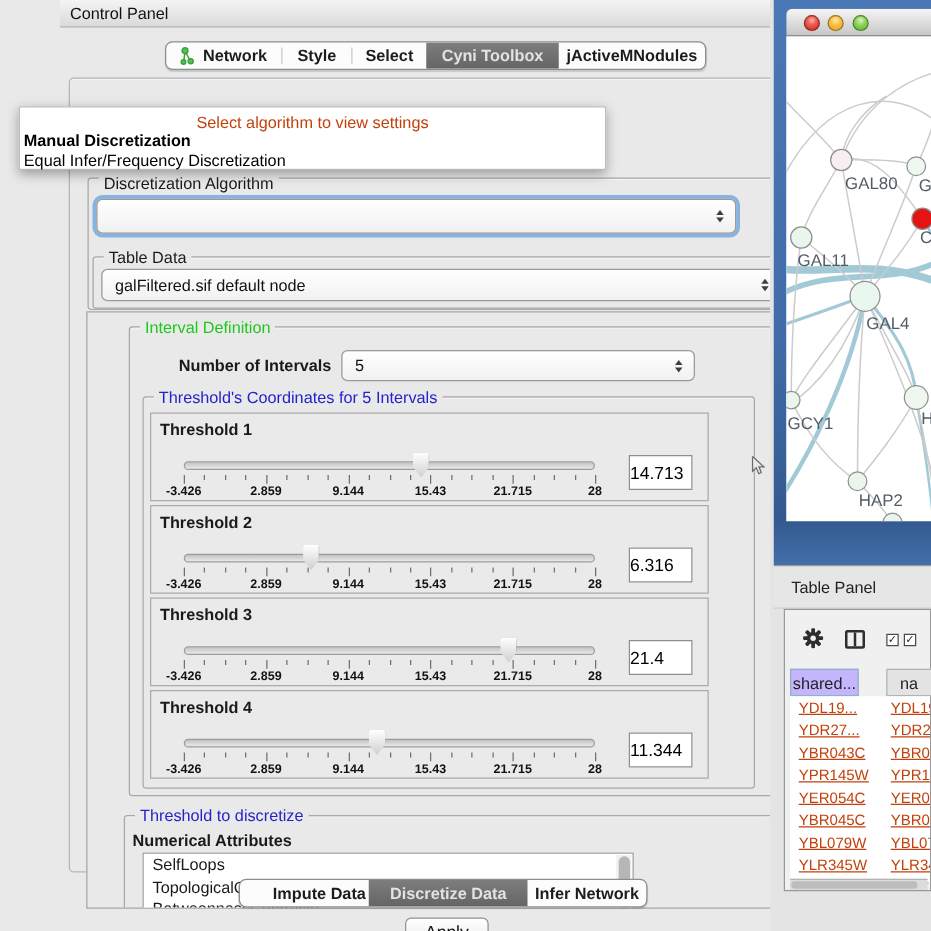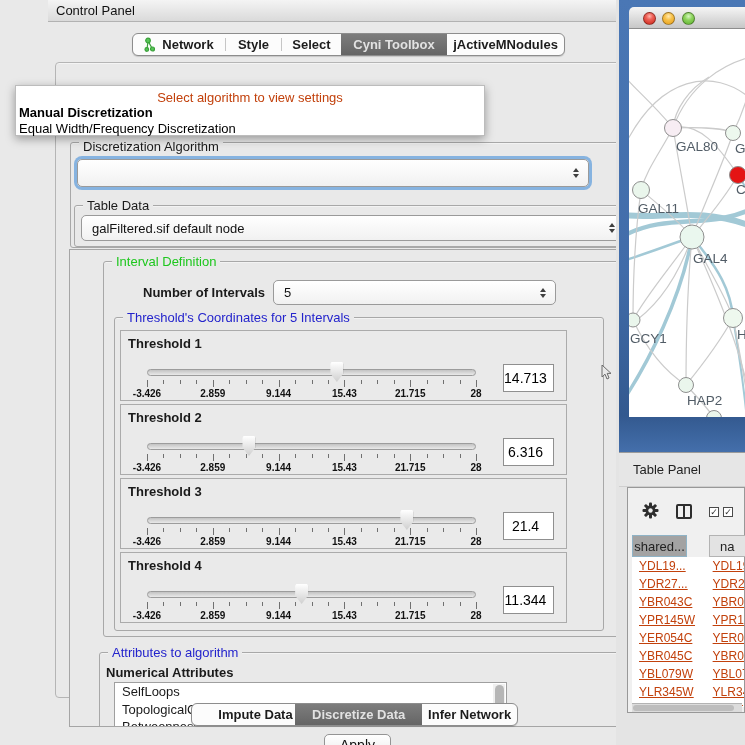--- a/index.html
+++ b/index.html
@@ -81,21 +81,21 @@
   .th-thumb { position:absolute; top:31px; width:13px; height:20px;
     background:linear-gradient(#ffffff,#cfcfcf);
     clip-path:polygon(8% 0,92% 0,100% 10%,100% 58%,50% 100%,0 58%,0 10%);
     filter:drop-shadow(0 0 1px #787878); }
   .th-ticks { position:absolute; left:0; top:49px; width:100%; height:8px; }
   .tick { position:absolute; top:0; width:1px; height:4px; background:#707070; }
   .tick.major { height:7px; }
   .th-labels { position:absolute; left:0; top:57px; width:100%; height:12px; }
   .tlab { position:absolute; transform:translateX(-50%); font-size:10px; font-weight:bold; color:#111; }
   .th-value { position:absolute; left:382px; top:33px; width:51px; height:28px;
-    border:1px solid #8f8f8f; background:#fff; text-align:center; padding-right:6px;
+    border:1px solid #8f8f8f; background:#fff; text-align:left; padding-right:6px;
     font:14px "Liberation Sans","DejaVu Sans",sans-serif; }
 
   #attr-group { left:29px; top:402px; width:534px; height:80px; }
   #attr-label { position:absolute; left:6px; top:12px; font-weight:bold; font-size:13px; }
   #attr-list { position:absolute; left:14px; top:29px; width:393px; height:49px;
     background:#fff; border:1px solid #9f9f9f; overflow:hidden; }
   .attr-item { padding:1px 0 1px 7px; font-size:13px; line-height:15.5px; }
   .list-vscroll { position:absolute; right:1px; top:1px; width:12px; height:45px; background:#f0f0f0; }
   .list-vscroll .thumb { position:absolute; left:1.5px; top:1px; width:9px; height:42px;
     background:#b6b6b6; border-radius:5px; }
@@ -125,21 +125,21 @@
   #tp-body { position:absolute; left:627px; top:487px; width:118px; height:226px;
     background:#f0f0f0; border:1px solid #989898; }
   .tp-toolbar-icon { position:absolute; }
   #col-icon { left:48px; top:16px; width:16px; height:15px; border:2px solid #2e2e2e; border-radius:2px; }
   #col-icon i { position:absolute; left:5px; top:0; width:2px; height:11px; background:#2e2e2e; display:block; }
   .cbx { position:absolute; top:19px; width:10px; height:10px; border:1px solid #4a4a4a; background:#fff;
     font-size:9px; line-height:9px; text-align:center; color:#333; font-family:"DejaVu Sans",sans-serif; }
   #cbx1 { left:81px; } #cbx2 { left:95px; }
   .tp-hcell { position:absolute; top:47px; height:22px; font-size:13px; line-height:21px;
     color:#222; overflow:hidden; white-space:nowrap; }
-  #hcell-1 { left:4px; width:55px; background:#a3a3a3; border:1px solid #8fb3c6; text-align:center; }
+  #hcell-1 { left:4px; width:55px; background:#c4b5fd; border:1px solid #8fb3c6; text-align:center; }
   #hcell-2 { left:81px; width:62px; background:#e3e3e3; border:1px solid #b3b3b3; padding-left:10px; }
   #tp-rows { position:absolute; left:4px; top:69px; width:112px; height:150px; background:#fff; overflow:hidden; }
   .tp-row { display:flex; height:18px; }
   .tp-cell { font-size:12px; line-height:18px; white-space:nowrap; overflow:hidden; color:#c2410c;text-decoration:underline; }
   .tp-cell.c1 { width:77px; padding-left:7px; }
   .tp-cell.c2 { width:40px; padding-left:7px; }
   #tp-hscroll { position:absolute; left:4px; top:215px; width:110px; height:9px;
     background:#dcdcdc; border-top:1px solid #b3b3b3; }
   #tp-hscroll .thumb { position:absolute; left:1px; top:1px; width:101px; height:6px;
     background:#bdbdbd; border-radius:3px; }
@@ -374,21 +374,21 @@
                     <span class="tlab" style="left: 289.2px;">21.715</span>
                     <span class="tlab" style="left: 355px;">28</span>
                   </div>
                   <input class="th-value" value="11.344" style="">
                 </div>
               </div>
           </div>
         </div>
 
         <div class="group" id="attr-group">
-          <span class="group-title t-blue">Attributes to algorithm</span>
+          <span class="group-title t-blue">Threshold to discretize</span>
           <span id="attr-label">Numerical Attributes</span>
           <div id="attr-list">
 
           <div class="attr-item">SelfLoops</div>
               <div class="attr-item">TopologicalCoefficient</div>
               <div class="attr-item">BetweennessCentrality</div>
               <div class="list-vscroll">
                 <div class="thumb"></div>
               </div>
             </div>
@@ -538,20 +538,20 @@
       </div>
 
     <div id="tp-hscroll">
       <div class="thumb"></div>
     </div>
   </div>
 
   <div id="algo-popup">
     <div class="pp-placeholder">Select algorithm to view settings</div>
     <div class="pp-opt1">Manual Discretization</div>
-    <div class="pp-opt2">Equal Width/Frequency Discretization</div>
+    <div class="pp-opt2">Equal Infer/Frequency Discretization</div>
   </div>
 
   <svg id="mouse-cursor" width="11" height="15" viewBox="0 0 11 15">
     <polygon points="1,0 1,12 4,9.2 6,14 8,13 6.2,8.4 10,8.4" fill="#e8e8e8" stroke="#6a6a6a" stroke-width="1"></polygon>
   </svg>
 
 </div>
 
 </body></html>

